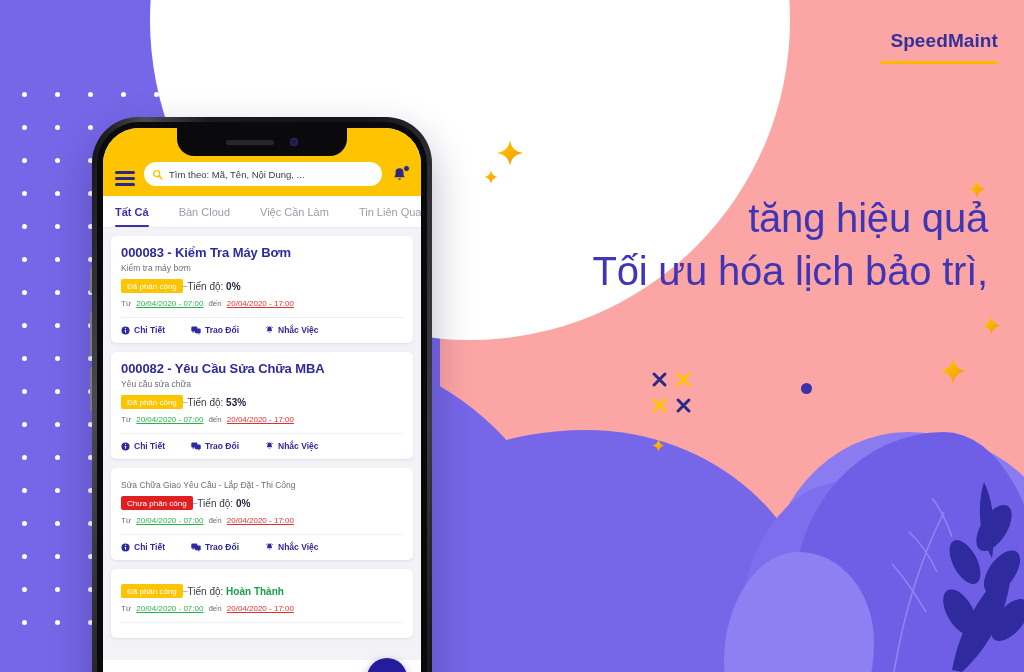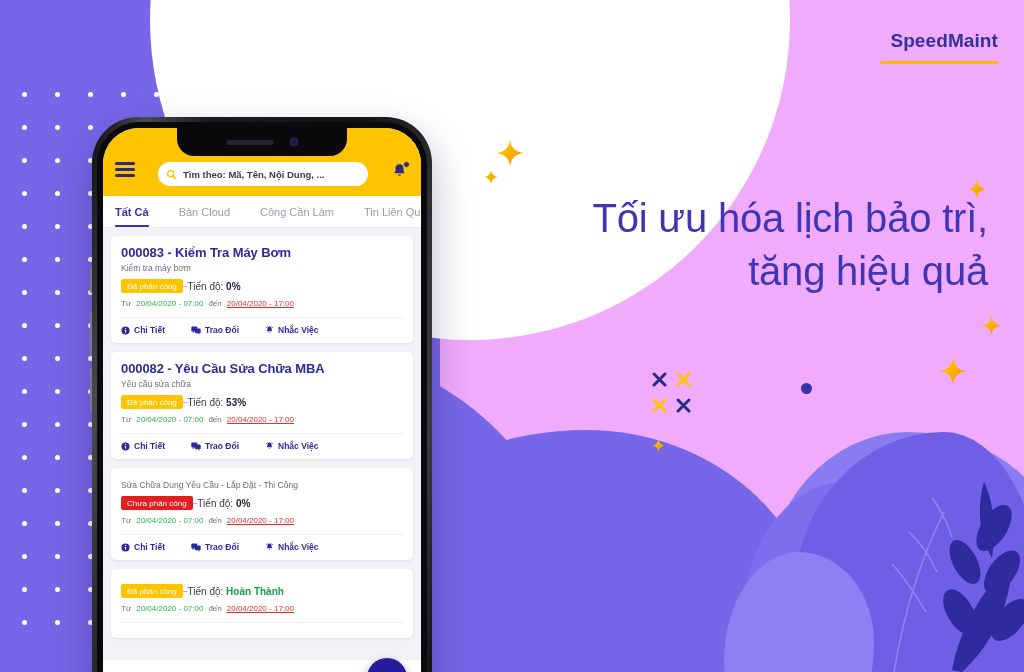--- a/index.html
+++ b/index.html
@@ -9,21 +9,21 @@
     height: 672px;
     overflow: hidden;
     font-family: "Liberation Sans", sans-serif;
     background: #ffffff;
   }
 
   #stage {
     position: relative;
     width: 1024px;
     height: 672px;
-    background: #f0abfc;
+    background: #fca5a5;
     overflow: hidden;
   }
 
   
   .bg-layer { position: absolute; inset: 0; pointer-events: none; }
 
   .purple-left {
     position: absolute;
     left: 0; top: 0;
     width: 440px; height: 672px;
@@ -200,23 +200,22 @@
     width: 3px;
     background: #8b8b94;
     border-radius: 2px;
   }
 
   
   .app-header {
     background: #ffc400;
     padding: 34px 12px 10px 12px;
     display: flex;
-    align-items: flex-start;
-    gap: 23px;
-    font-weight: bold;
+    align-items: flex-end;
+    gap: 9px;
   }
   .hamburger { width: 20px; display: flex; flex-direction: column; gap: 3px; flex: none; }
   .hamburger i { display: block; height: 3px; background: #2a2a86; border-radius: 2px; }
   .search-box {
     flex: 1;
     background: #fff;
     border-radius: 14px;
     height: 24px;
     display: flex;
     align-items: center;
@@ -311,21 +310,21 @@
 
   .card-daterow {
     margin-top: 6px;
     font-size: 8px;
     color: #6d6d7d;
     display: flex;
     align-items: center;
     gap: 5px;
     flex-wrap: nowrap;
   }
-  .date-from { color: #2bb34a; white-space: nowrap; }
+  .date-from { color: #2bb34a; text-decoration: underline; white-space: nowrap; }
   .date-to { color: #e03131; text-decoration: underline; white-space: nowrap; }
 
   .card-actions {
     display: flex;
     gap: 26px;
     margin-top: 9px;
     padding-top: 7px;
     border-top: 1px solid #ededf2;
   }
   .action {
@@ -617,22 +616,22 @@
       <div class="circle-dec" style="left: 801px; top: 383px; width: 11px; height: 11px; background: rgb(58, 50, 168);"></div>
       <div class="circle-dec" style="left: 727px; top: 490px; width: 24px; height: 24px; background: rgb(118, 103, 232);"></div>
     </div>
 
   <div class="brand">
     <div class="brand-name">SpeedMaint</div>
     <div class="brand-rule"></div>
   </div>
 
   <div class="headline">
+    <div>tăng hiệu quả</div>
     <div>Tối ưu hóa lịch bảo trì,</div>
-    <div>tăng hiệu quả</div>
   </div>
 
   <div class="phone">
     <div class="side-btn" style="top:150px;height:26px;"></div>
     <div class="side-btn" style="top:195px;height:44px;"></div>
     <div class="side-btn" style="top:250px;height:44px;"></div>
 
     <div class="phone-outer"></div>
     <div class="phone-bezel"></div>
 
@@ -663,21 +662,21 @@
             <path d="M12 2.6a5.6 5.6 0 00-5.6 5.6v3.6L4.6 15.2h14.8l-1.8-3.4V8.2A5.6 5.6 0 0012 2.6z" fill="#2a2a86"></path>
             <path d="M9.7 17.1a2.4 2.4 0 004.6 0z" fill="#2a2a86"></path>
           </svg>
           <div class="bell-badge"></div>
         </div>
       </div>
 
       <div class="tabs" id="tabsRow">
           <div class="tab active">Tất Cả</div>
           <div class="tab">Bàn Cloud</div>
-          <div class="tab">Công Cần Làm</div>
+          <div class="tab">Việc Cần Làm</div>
           <div class="tab">Tin Liên Quan</div>
         </div>
 
       <div class="list" id="cardList">
           <div class="card">
             <div class="card-title">000083 - Kiểm Tra Máy Bơm</div>
             <div class="card-desc">Kiểm tra máy bơm</div>
             <div class="card-statusrow">
               <span class="badge assigned">Đã phân công</span>
               <span class="dash">–</span>
@@ -753,21 +752,21 @@
                 <svg width="9" height="10" viewBox="0 0 24 24">
                   <path d="M12 2.6a5.6 5.6 0 00-5.6 5.6v3.6L4.6 15.2h14.8l-1.8-3.4V8.2A5.6 5.6 0 0012 2.6z" fill="#2e2a9e"></path>
                   <path d="M9.7 17.1a2.4 2.4 0 004.6 0z" fill="#2e2a9e"></path>
                   <path d="M3.2 5.6 L6.2 3.4 M20.8 5.6 L17.8 3.4" stroke="#2e2a9e" stroke-width="1.8" stroke-linecap="round"></path>
                 </svg>
                 <span>Nhắc Việc</span>
               </div>
             </div>
           </div>
           <div class="card">
-            <div class="card-desc">Sửa Chữa Dung Yêu Cầu - Lắp Đặt - Thi Công</div>
+            <div class="card-desc">Sửa Chữa Giao Yêu Cầu - Lắp Đặt - Thi Công</div>
             <div class="card-statusrow">
               <span class="badge unassigned">Chưa phân công</span>
               <span class="dash">–</span>
               <span class="progress-label">Tiến độ: <b>0%</b></span>
             </div>
             <div class="card-daterow">
               <span>Từ</span>
               <span class="date-from">20/04/2020 - 07:00</span>
               <span>đến</span>
               <span class="date-to">20/04/2020 - 17:00</span>

